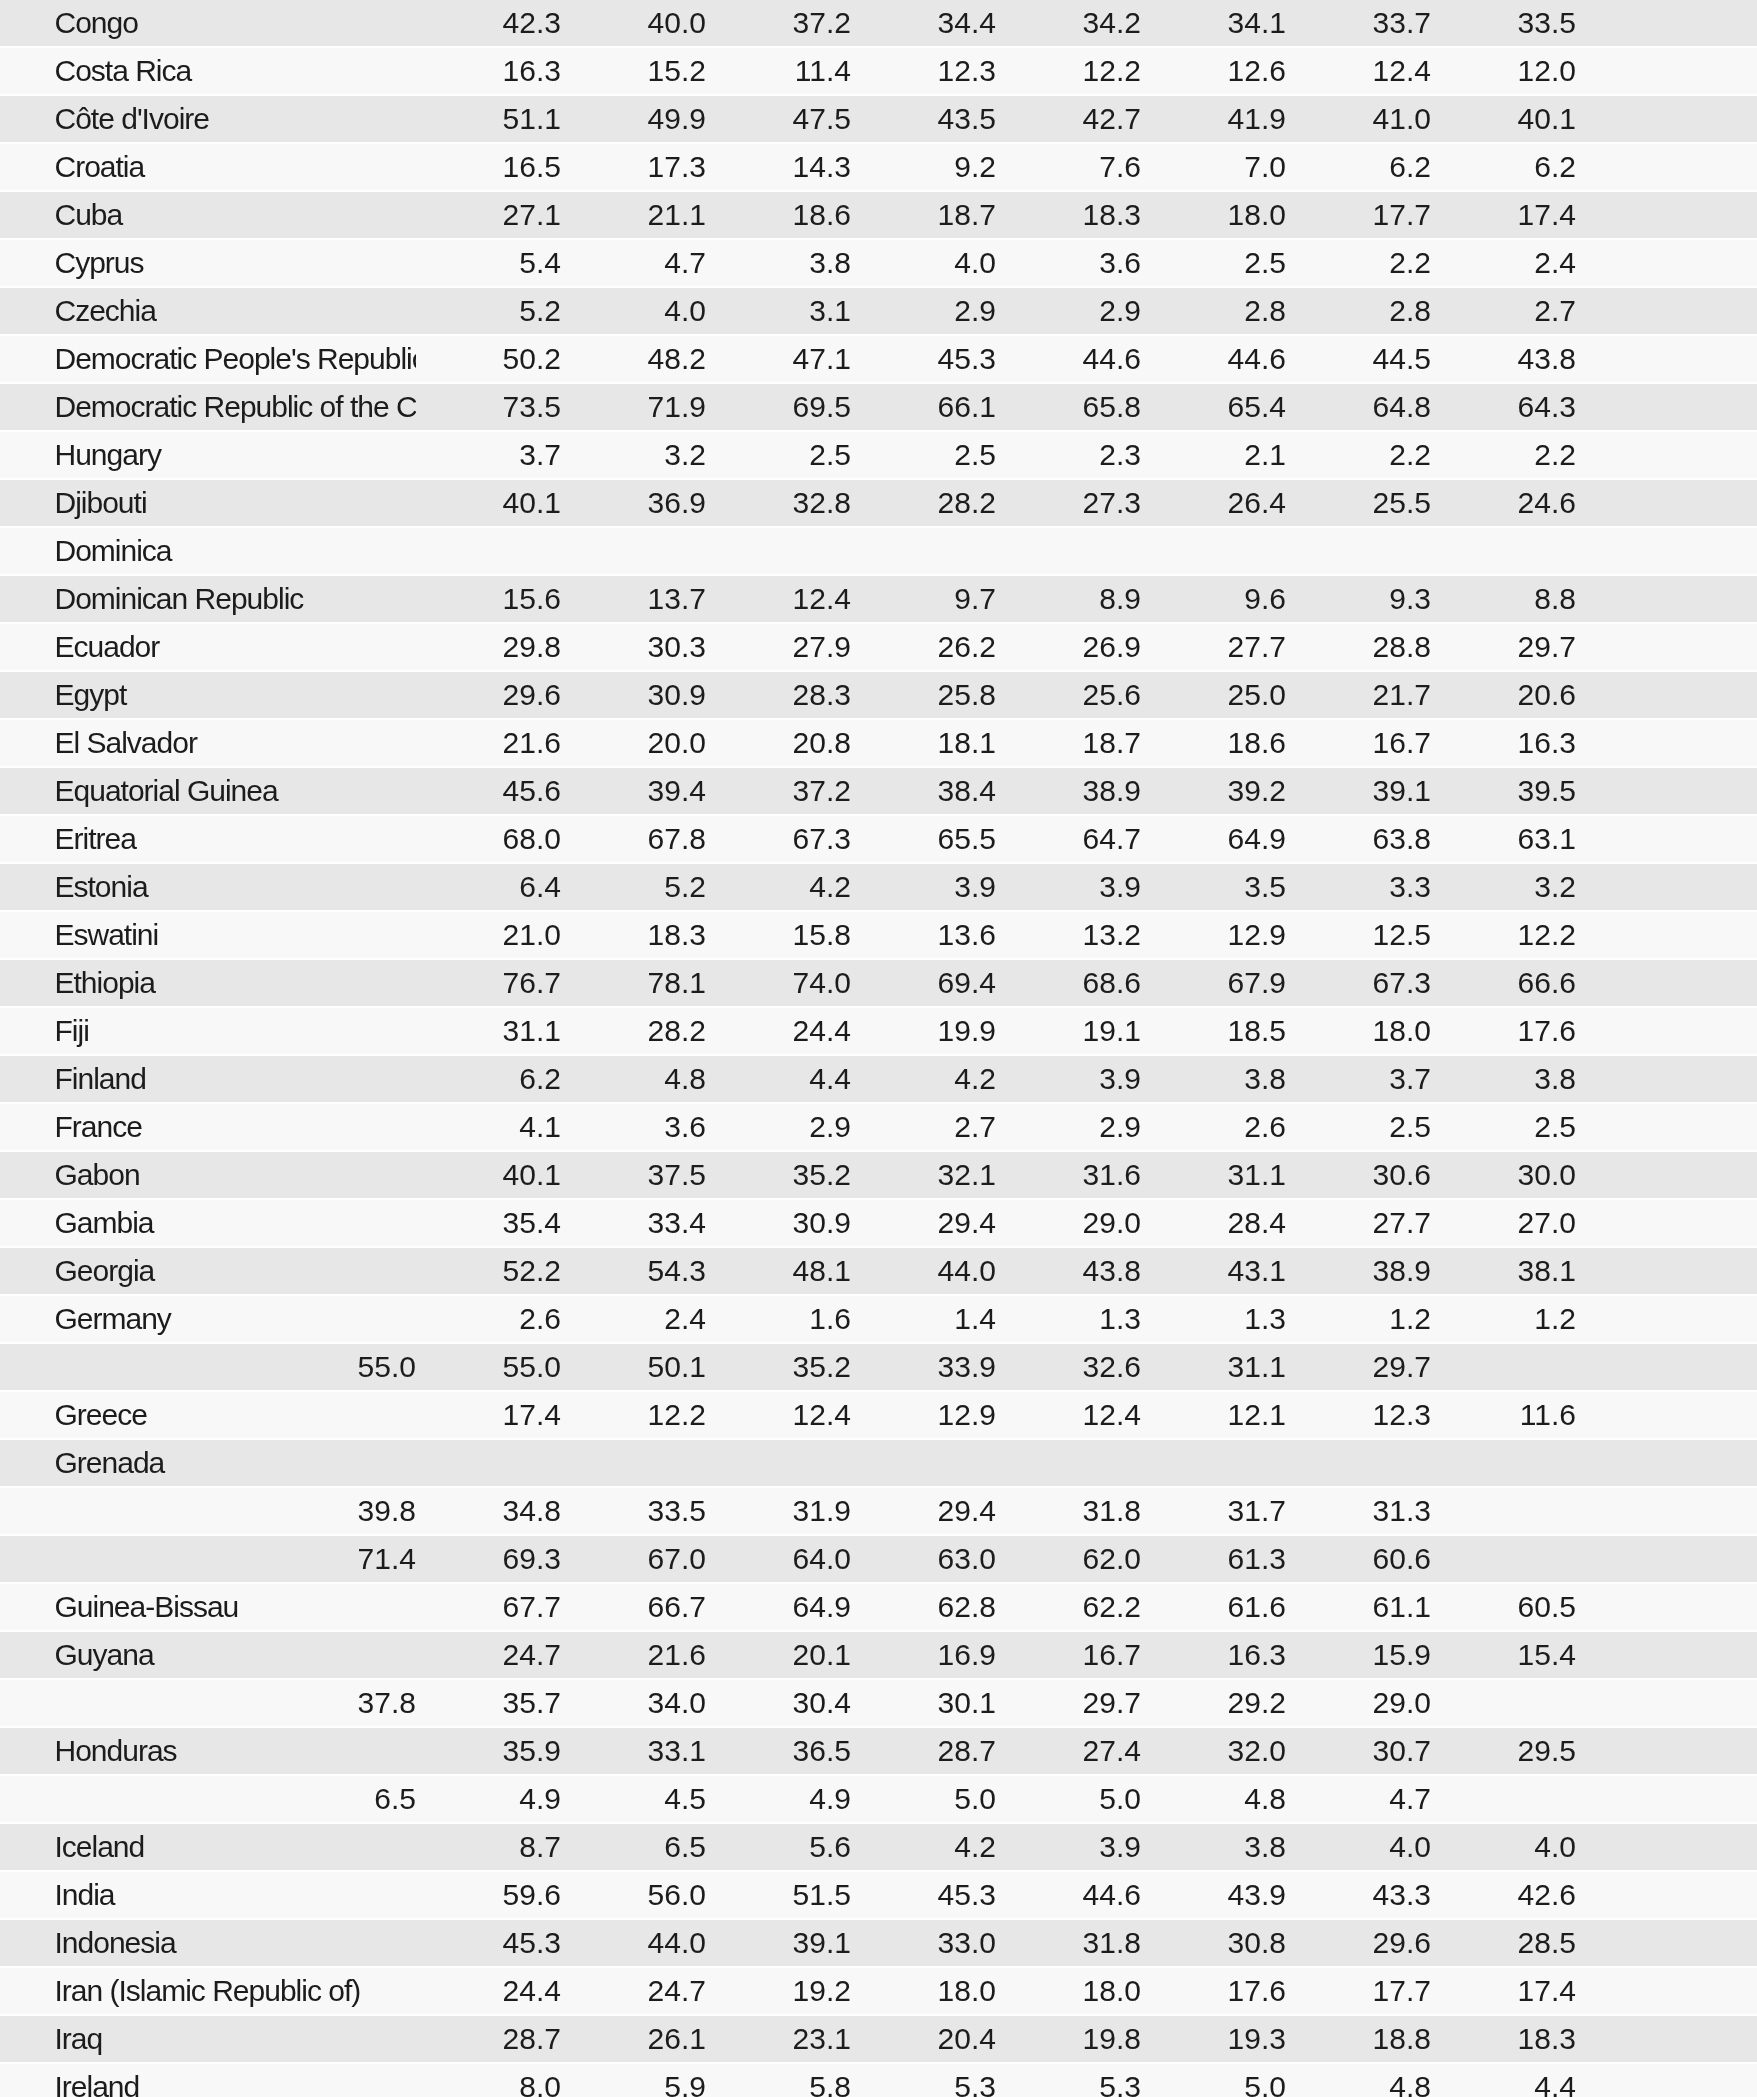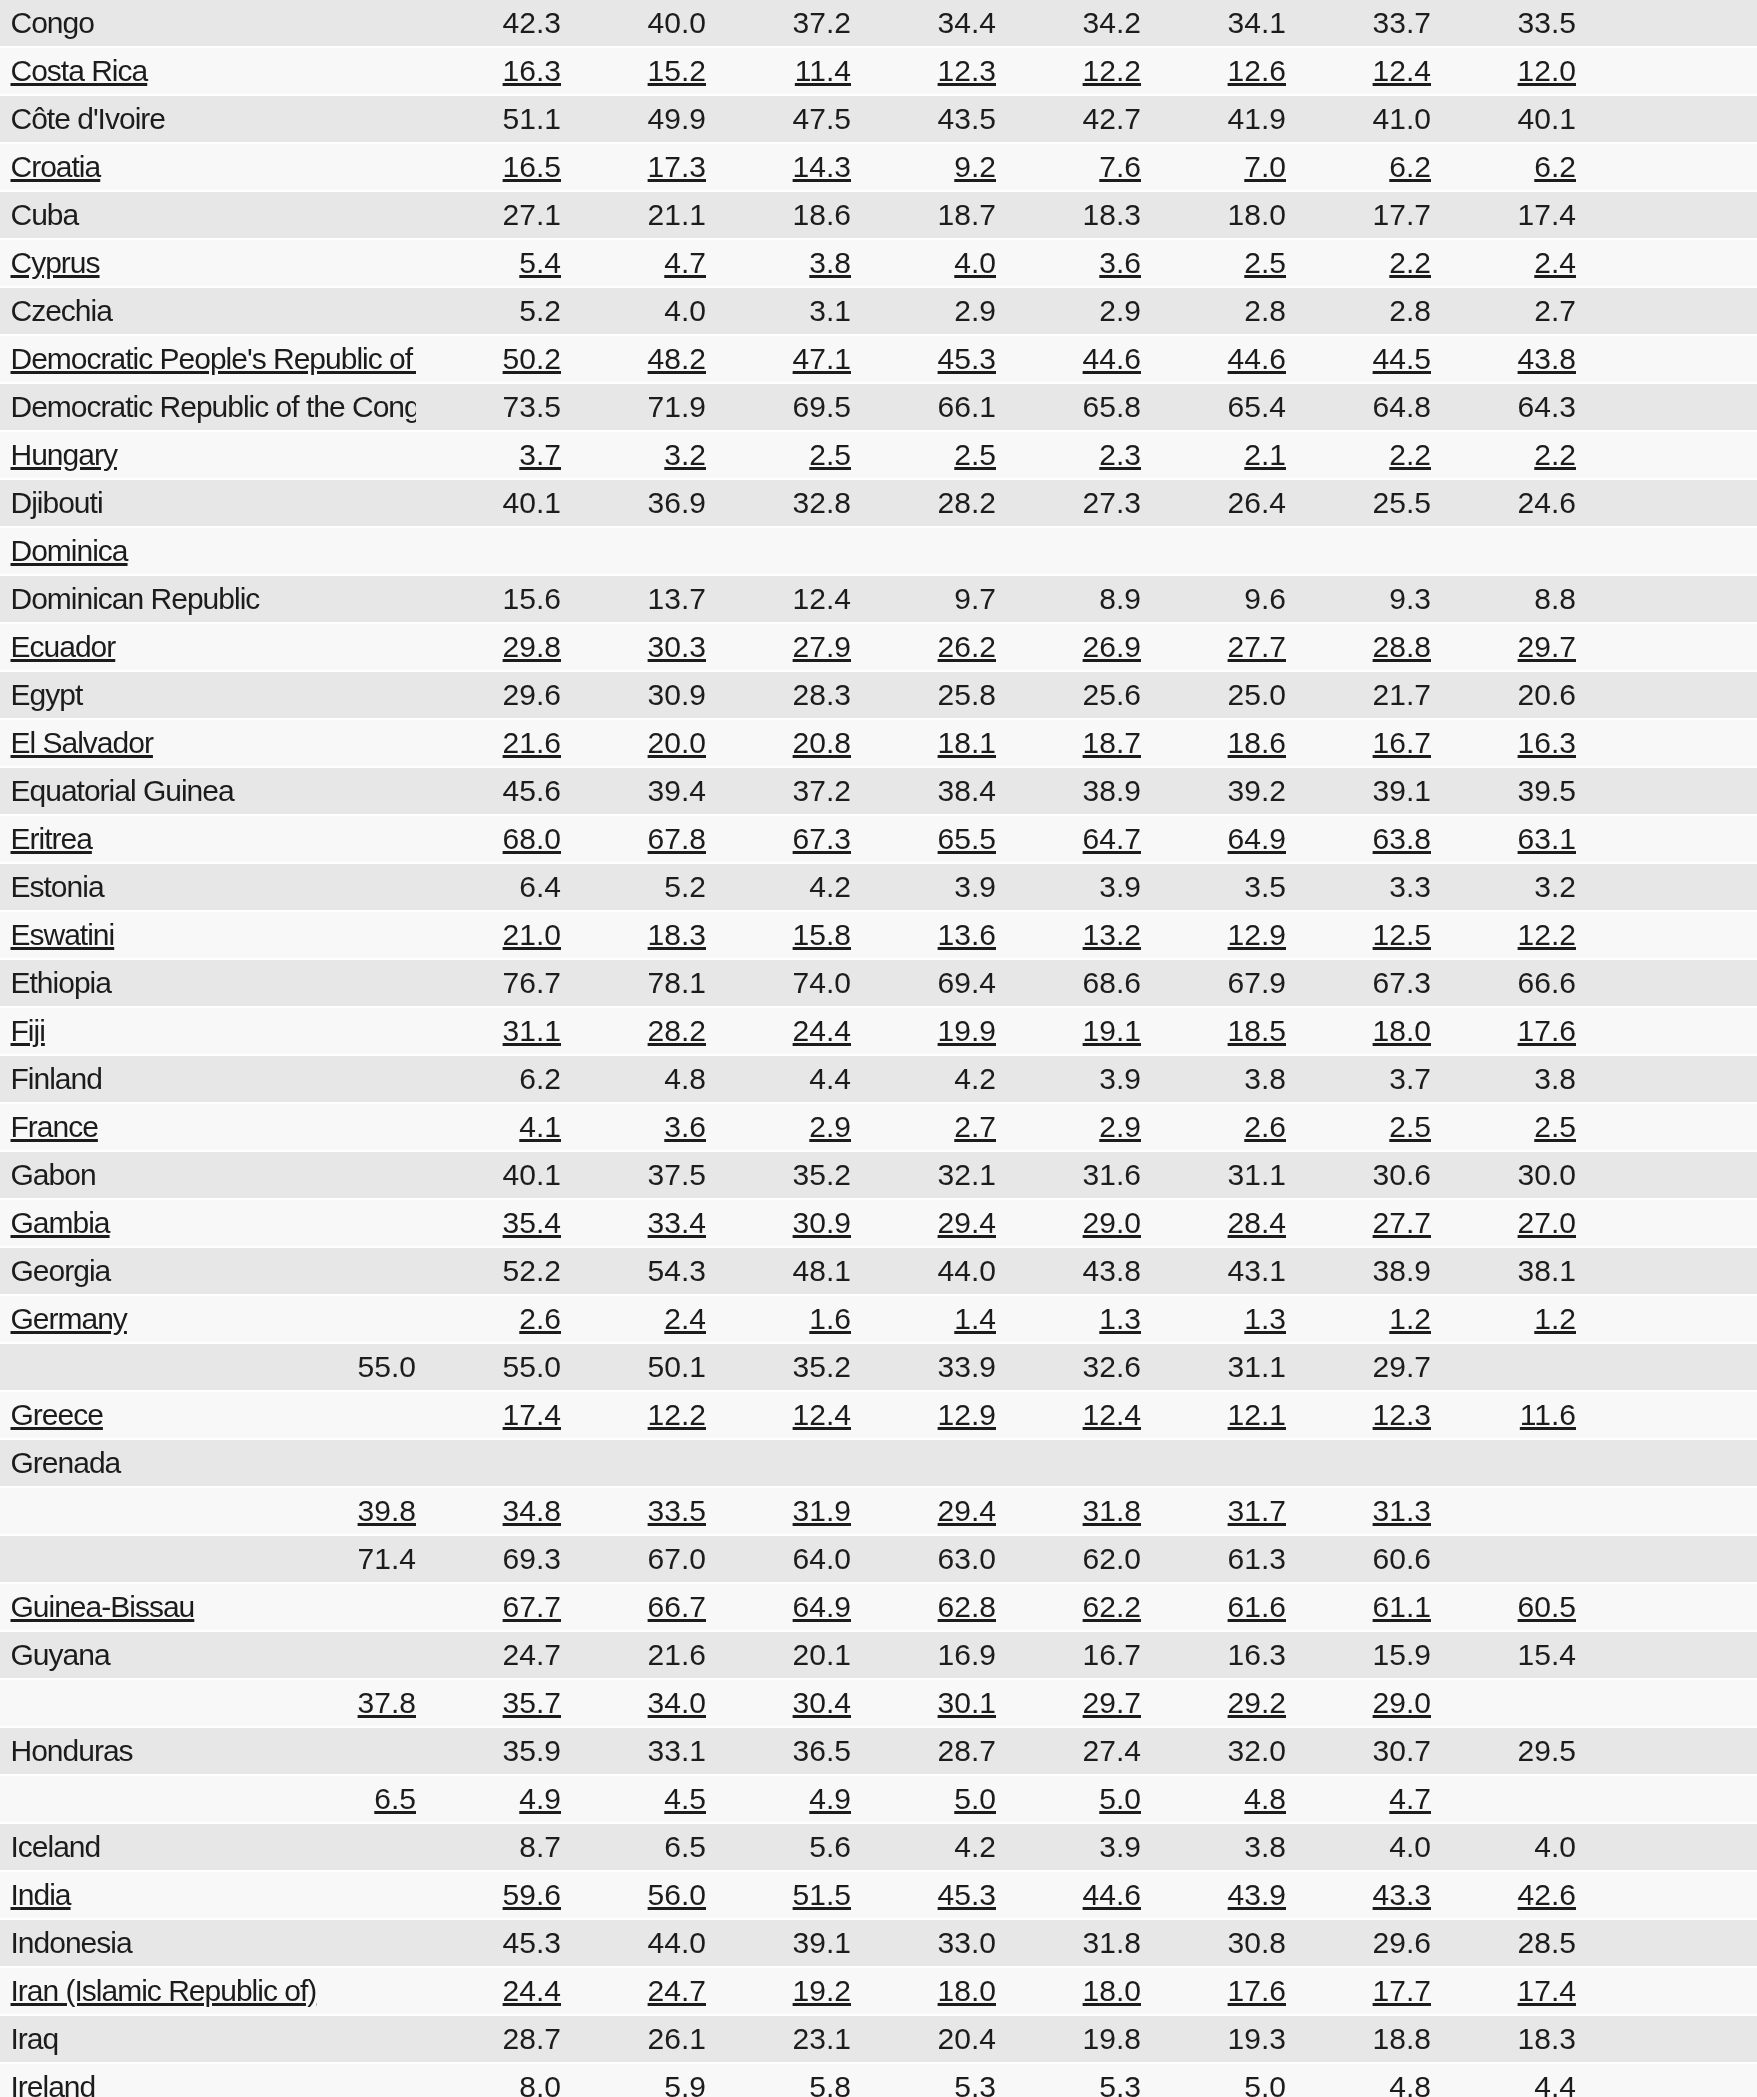--- a/index.html
+++ b/index.html
@@ -16,23 +16,24 @@
   }
   .table {
     width: 1757px;
   }
   .row {
     display: grid;
     grid-template-columns: 1fr 145px 145px 145px 145px 145px 145px 145px 145px 181px;
     height: 48px;
     box-sizing: border-box;
     border-bottom: 2.4px solid #ffffff;
+    padding-left: 44px;
   }
   .row.even { background: #e7e7e7; }
-  .row.odd  { background: #f8f8f8; text-decoration: underline; }
+  .row.odd  { background: #f8f8f8; }
   .cell {
     display: flex;
     align-items: center;
     font-size: 30px;
     line-height: 1;
     white-space: nowrap;
   }
   .cell.country {
     justify-content: flex-start;
     padding-left: 10.5px;

